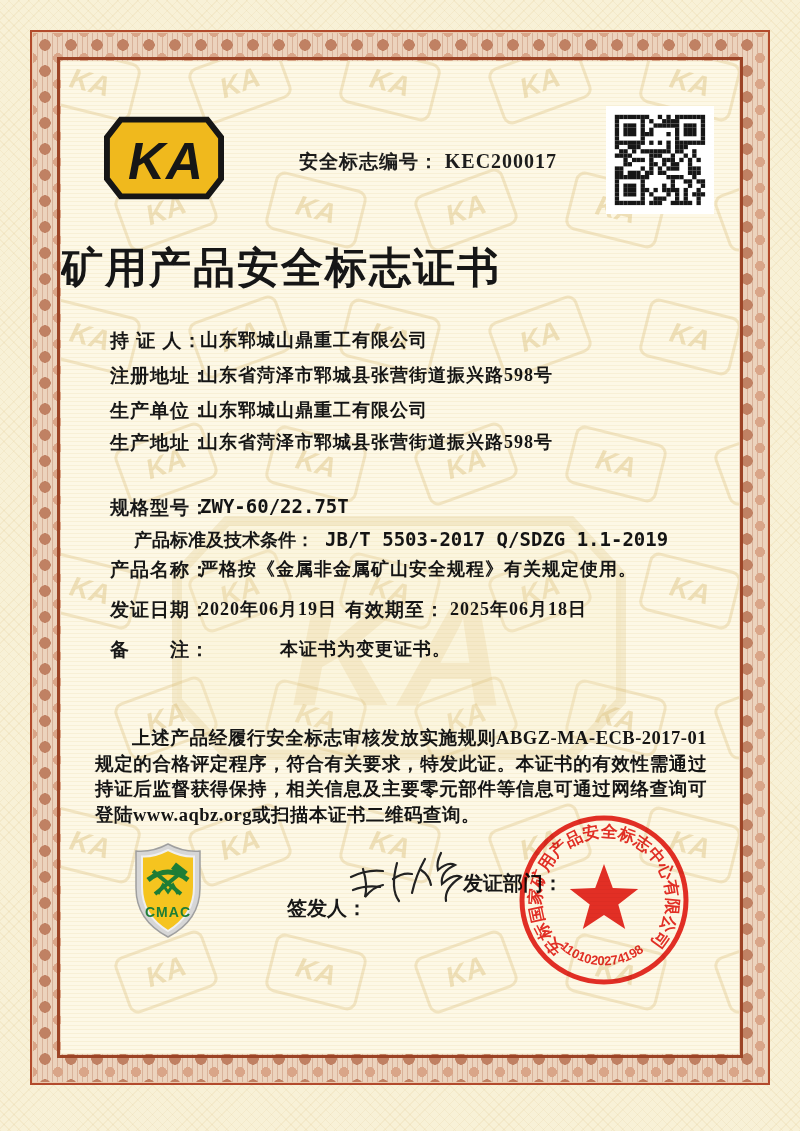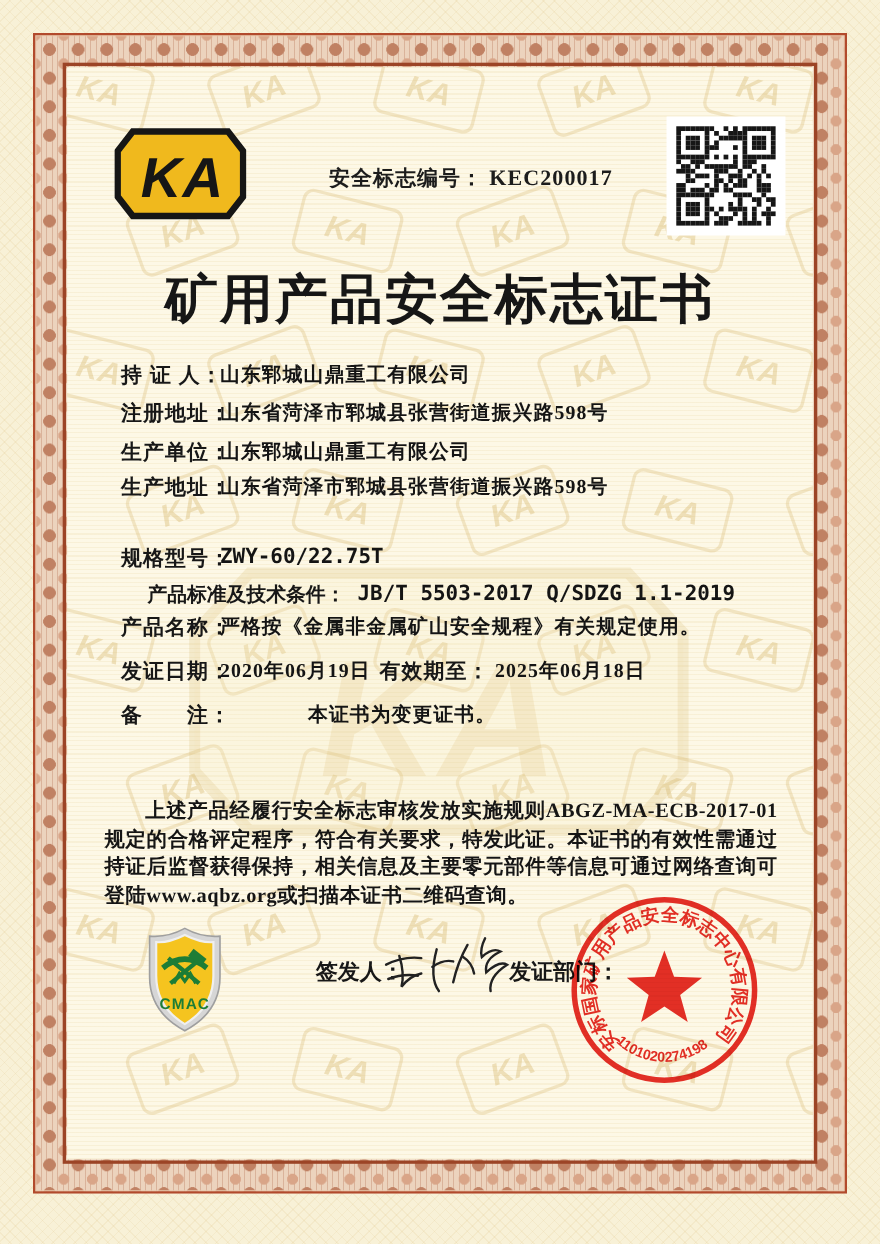--- a/index.html
+++ b/index.html
@@ -34,40 +34,40 @@
        font:italic 700 28px "Liberation Sans","DejaVu Sans",sans-serif;
        display:flex;align-items:center;justify-content:center;}
   .bigwm{position:absolute;left:108px;top:452px;z-index:0;opacity:.5;}
   .layer{position:absolute;inset:0;z-index:2;}
   
   .kalogo{position:absolute;left:43px;top:55px;}
   .certno{position:absolute;left:238px;top:88px;font-size:19px;color:#1c1c1c;
           letter-spacing:1px;white-space:nowrap;font-weight:bold;}
   .certno .num{font-size:20px;letter-spacing:1px;}
   .qr{position:absolute;left:545px;top:45px;width:108px;height:108px;background:#fff;}
-  .title{position:absolute;left:0;top:179px;width:100%;text-align:center;
-         font-size:48px;font-weight:700;color:#161616;letter-spacing:2px;}
+  .title{position:absolute;left:0;top:179px;width:100%;
+         font-size:42px;font-weight:700;color:#161616;letter-spacing:2px;}
   
   .row{position:absolute;left:49px;width:600px;height:26px;white-space:nowrap;}
   .lab{position:absolute;left:0;font:700 19px "Liberation Sans","DejaVu Sans",sans-serif;
        color:#171717;letter-spacing:1px;text-align:center;}
   .lab.small{font-size:18px;letter-spacing:0;margin-left:24px;}
   .val{position:absolute;font:700 18px "Liberation Serif","DejaVu Serif",serif;
        color:#141414;letter-spacing:1px;}
   .val.code{font:700 19px "DejaVu Sans Mono","Liberation Mono",monospace;letter-spacing:0;}
   .v90{left:90px;} .v215{left:215px;} .v170{left:170px;} .v340{left:340px;}
   .lab2{position:absolute;left:235px;font:700 19px "Liberation Sans","DejaVu Sans",sans-serif;
         color:#171717;letter-spacing:1px;}
   
   .para{position:absolute;left:34px;top:665px;width:612px;margin:0;
         font:700 18.5px "Liberation Serif","DejaVu Serif",serif;color:#151515;
         line-height:25.5px;text-align:justify;text-indent:2em;letter-spacing:.5px;}
   
   .cmac{position:absolute;left:71px;top:781px;}
-  .signer{position:absolute;left:226px;top:809px;font:700 20px "Liberation Sans","DejaVu Sans",sans-serif;color:#171717;text-align:right;}
+  .signer{position:absolute;left:226px;top:834px;font:700 20px "Liberation Sans","DejaVu Sans",sans-serif;color:#171717;text-align:right;}
   .sig{position:absolute;left:280px;top:782px;}
   .dept{position:absolute;left:402px;top:809px;font:700 20px "Liberation Sans","DejaVu Sans",sans-serif;color:#171717;}
   .seal{position:absolute;left:448px;top:744px;z-index:3;opacity:.95;mix-blend-mode:multiply;}
   .sealdate{position:absolute;left:480px;top:836px;z-index:4;
             font:700 19px "Liberation Sans","DejaVu Sans",sans-serif;color:#111;letter-spacing:.5px;}
   svg text{font-family:"Liberation Sans","DejaVu Sans",sans-serif;}
 </style>
 </head>
 <body>
 

